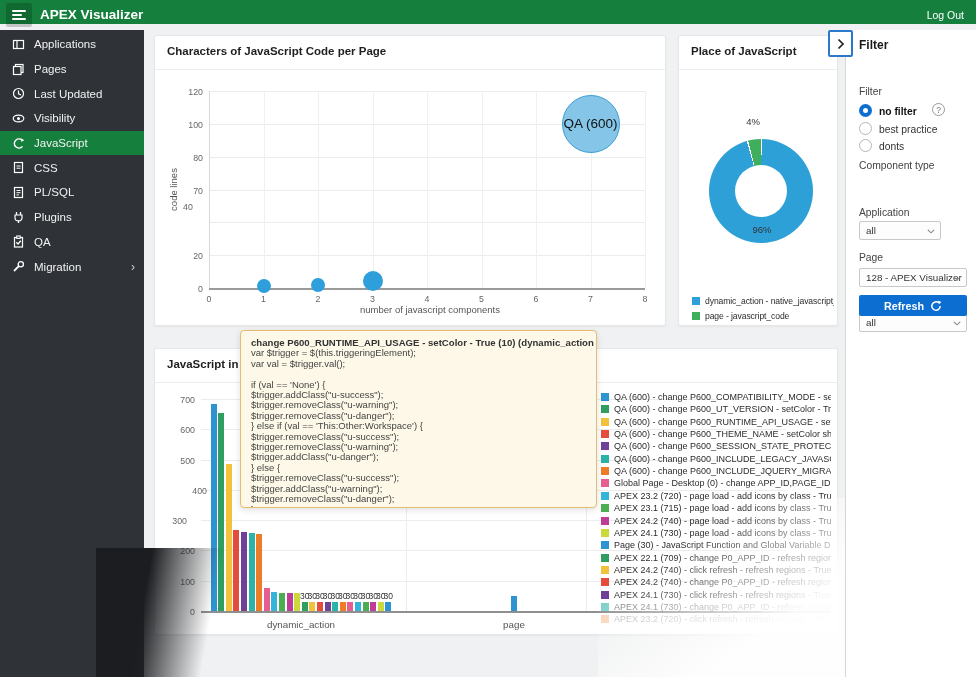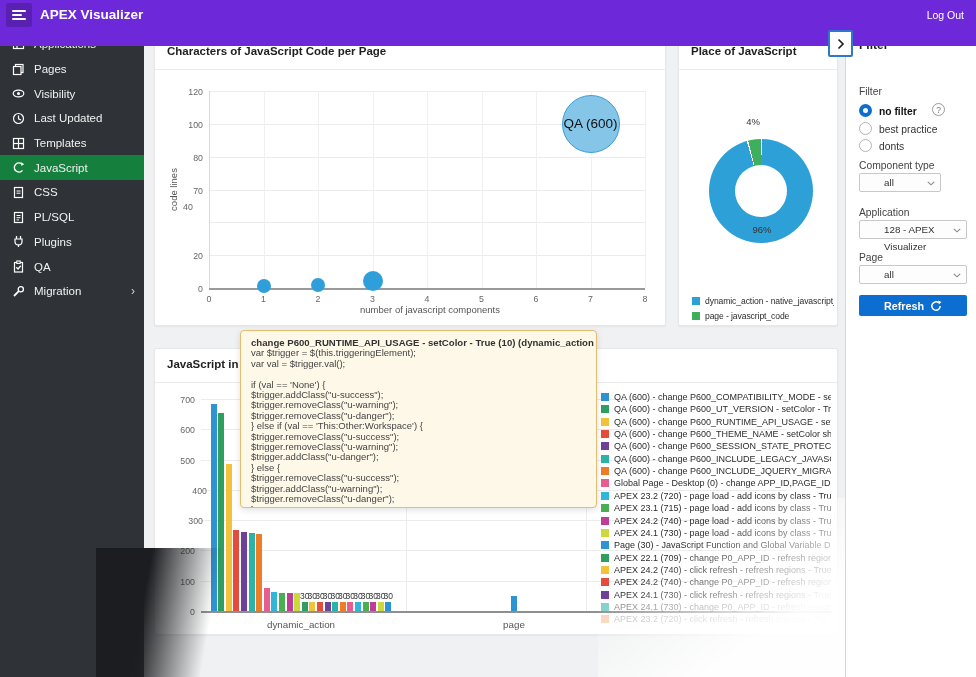--- a/index.html
+++ b/index.html
@@ -1,20 +1,20 @@
 <!DOCTYPE html>
 <html><head>
 <meta charset="utf-8">
 <style>
   * { margin:0; padding:0; box-sizing:border-box; }
   body { font-family:"Liberation Sans", sans-serif; }
   .screen { position:relative; width:976px; height:677px; background:#f0f1f2; overflow:hidden; font-family:"Liberation Sans", sans-serif; }
 
   
-  .header { position:absolute; left:0; top:0; width:976px; height:46px; background:#6d28d9; z-index:40; }
+  .header { position:absolute; left:0; top:0; width:976px; height:24px; background:#15803d; z-index:40; }
   .hamburger { position:absolute; left:6px; top:3px; width:26px; height:24px; background:rgba(0,0,0,.18); border-radius:2px; cursor:pointer; }
   .hamburger span { position:absolute; left:6px; height:2px; background:#fff; border-radius:1px; }
   .hamburger span:nth-child(1){ top:7px; width:14px; }
   .hamburger span:nth-child(2){ top:11px; width:10px; }
   .hamburger span:nth-child(3){ top:15px; width:14px; }
   .app-title { position:absolute; left:40px; top:0; line-height:30px; color:#fff; font-size:13.5px; font-weight:bold; }
   .logout { position:absolute; right:12px; top:0; line-height:30px; color:#fff; font-size:10.5px; cursor:pointer; }
 
   
   .sidebar { position:absolute; left:0; top:30px; width:144px; height:647px; background:#2f3337; z-index:10; padding-top:2px; }
@@ -63,21 +63,21 @@
   .panel { position:absolute; left:845px; top:30px; width:131px; height:647px; background:#fff; border-left:1px solid #d6d6d6; z-index:30; }
   .panel-heading { position:absolute; left:13px; top:8px; font-size:12px; font-weight:bold; color:#1a1a1a; }
   .collapse-btn { position:absolute; left:828px; top:30px; width:25px; height:27px; background:#fff; border:2px solid #2b78cc; border-radius:2px; z-index:70; cursor:pointer; display:flex; align-items:center; justify-content:center; }
   .field-label { position:absolute; left:13px; font-size:10.3px; color:#444; }
   .radio-row { position:absolute; left:13px; display:flex; align-items:flex-end; height:15px; cursor:pointer; }
   .radio-circle { width:13px; height:13px; border-radius:50%; border:1px solid #b5b5b5; background:#fff; margin-right:7px; flex:none; }
   .radio-circle.on { border:4px solid #0d6ed1; }
   .radio-label { font-size:10.3px; color:#333; white-space:nowrap; }
   .radio-label.bold { font-weight:bold; color:#111; }
   .help-circle { position:absolute; left:86px; top:73px; width:13px; height:13px; border:1px solid #9a9a9a; border-radius:50%; font-size:8.5px; color:#777; text-align:center; line-height:12px; cursor:pointer; }
-  .select-box { position:absolute; left:13px; height:19px; border:1px solid #c8c8c8; border-radius:2px; background:#fdfdfd; font-size:9.8px; color:#333; line-height:17px; padding-left:24px; cursor:pointer; }
+  .select-box { position:absolute; left:13px; height:19px; border:1px solid #c8c8c8; border-radius:2px; background:#fdfdfd; font-size:9.8px; color:#333; line-height:17px; padding-left:6px; cursor:pointer;margin-top:48px; }
   .select-box .sel-chev { position:absolute; right:5px; top:7px; }
   .refresh-btn { position:absolute; left:13px; top:223px; width:108px; height:21px; background:#0d6ed1; border-radius:2px; color:#fff; font-size:10.8px; font-weight:bold; display:flex; align-items:center; justify-content:center; gap:6px; cursor:pointer; }
 
   
   .fade-dark { position:absolute; left:96px; top:548px; width:154px; height:129px; background:linear-gradient(100deg, #1b1d20 32%, rgba(27,29,32,0) 72%); z-index:60; pointer-events:none; }
   .fade-white { position:absolute; left:598px; top:498px; width:247px; height:179px; background:linear-gradient(to bottom right, rgba(255,255,255,0) 30%, rgba(255,255,255,.95) 72%); z-index:55; pointer-events:none; }
 </style>
 </head>
 <body>
 
@@ -108,44 +108,34 @@
           <svg width="13" height="13" viewBox="0 0 13 13">
             <rect x="3.5" y="1.5" width="7.5" height="8" fill="none" stroke="#fff" stroke-width="1.2"></rect>
             <rect x="1.5" y="3.5" width="7.5" height="8" fill="#2f3337" stroke="#fff" stroke-width="1.2"></rect>
           </svg>
         </div>
         <div class="lbl">Pages</div>
       </div>
       <div class="side-item">
         <div class="ic">
           <svg width="13" height="13" viewBox="0 0 13 13">
+            <circle cx="6.5" cy="6.5" r="5" fill="none" stroke="#fff" stroke-width="1.2"></circle>
+            <polyline points="6.5,3.5 6.5,6.8 9,8" fill="none" stroke="#fff" stroke-width="1.2"></polyline>
+          </svg>
+        </div>
+        <div class="lbl">Last Updated</div>
+      </div>
+      <div class="side-item">
+        <div class="ic">
+          <svg width="13" height="13" viewBox="0 0 13 13">
             <ellipse cx="6.5" cy="6.5" rx="5.3" ry="3.4" fill="none" stroke="#fff" stroke-width="1.2"></ellipse>
             <circle cx="6.5" cy="6.5" r="1.5" fill="#fff"></circle>
           </svg>
         </div>
         <div class="lbl">Visibility</div>
-      </div>
-      <div class="side-item">
-        <div class="ic">
-          <svg width="13" height="13" viewBox="0 0 13 13">
-            <circle cx="6.5" cy="6.5" r="5" fill="none" stroke="#fff" stroke-width="1.2"></circle>
-            <polyline points="6.5,3.5 6.5,6.8 9,8" fill="none" stroke="#fff" stroke-width="1.2"></polyline>
-          </svg>
-        </div>
-        <div class="lbl">Last Updated</div>
-      </div>
-      <div class="side-item">
-        <div class="ic">
-          <svg width="13" height="13" viewBox="0 0 13 13">
-            <rect x="1.5" y="1.5" width="10" height="10" fill="none" stroke="#fff" stroke-width="1.2"></rect>
-            <line x1="6.5" y1="1.5" x2="6.5" y2="11.5" stroke="#fff" stroke-width="1.2"></line>
-            <line x1="1.5" y1="6.5" x2="11.5" y2="6.5" stroke="#fff" stroke-width="1.2"></line>
-          </svg>
-        </div>
-        <div class="lbl">Templates</div>
       </div>
       <div class="side-item selected">
         <div class="ic">
           <svg width="13" height="13" viewBox="0 0 13 13">
             <path d="M10.5 3.6 A4.6 4.6 0 1 0 10.5 9.4" fill="none" stroke="#fff" stroke-width="1.4"></path>
             <path d="M9.3 1.2 L12.2 3.2 L9.3 5 Z" fill="#fff"></path>
           </svg>
         </div>
         <div class="lbl">JavaScript</div>
       </div>
@@ -272,21 +262,21 @@
   <div class="card card3">
     <div class="card-title">JavaScript in Pag</div>
     <div class="card-divider"></div>
     <div id="bar-plot" style="position:absolute;left:0;top:0;width:100%;height:100%;">
         <div class="tick-label" style="left: 12px; top: 258px; width: 28px; text-align: right;">0</div>
         <div class="gridline-h" style="left: 46px; top: 231.714px; width: 585px; background: rgb(236, 236, 236);"></div>
         <div class="tick-label" style="left: 12px; top: 227.714px; width: 28px; text-align: right;">100</div>
         <div class="gridline-h" style="left: 46px; top: 201.429px; width: 585px; background: rgb(236, 236, 236);"></div>
         <div class="tick-label" style="left: 12px; top: 197.429px; width: 28px; text-align: right;">200</div>
         <div class="gridline-h" style="left: 46px; top: 171.143px; width: 585px; background: rgb(236, 236, 236);"></div>
-        <div class="tick-label" style="left: 20px; top: 167.143px; width: 28px; text-align: right;">300</div>
+        <div class="tick-label" style="left: 4px; top: 167.143px; width: 28px; text-align: right;">300</div>
         <div class="gridline-h" style="left: 46px; top: 140.857px; width: 585px; background: rgb(236, 236, 236);"></div>
         <div class="tick-label" style="left: 24px; top: 136.857px; width: 28px; text-align: right;">400</div>
         <div class="gridline-h" style="left: 46px; top: 110.571px; width: 585px; background: rgb(236, 236, 236);"></div>
         <div class="tick-label" style="left: 12px; top: 106.571px; width: 28px; text-align: right;">500</div>
         <div class="gridline-h" style="left: 46px; top: 80.2857px; width: 585px; background: rgb(236, 236, 236);"></div>
         <div class="tick-label" style="left: 12px; top: 76.2857px; width: 28px; text-align: right;">600</div>
         <div class="gridline-h" style="left: 46px; top: 50px; width: 585px; background: rgb(236, 236, 236);"></div>
         <div class="tick-label" style="left: 12px; top: 46px; width: 28px; text-align: right;">700</div>
         <div class="gridline-v" style="left: 251px; top: 50px; height: 212px; background: rgb(236, 236, 236);"></div>
         <div class="gridline-v" style="left: 431px; top: 50px; height: 212px; background: rgb(236, 236, 236);"></div>

